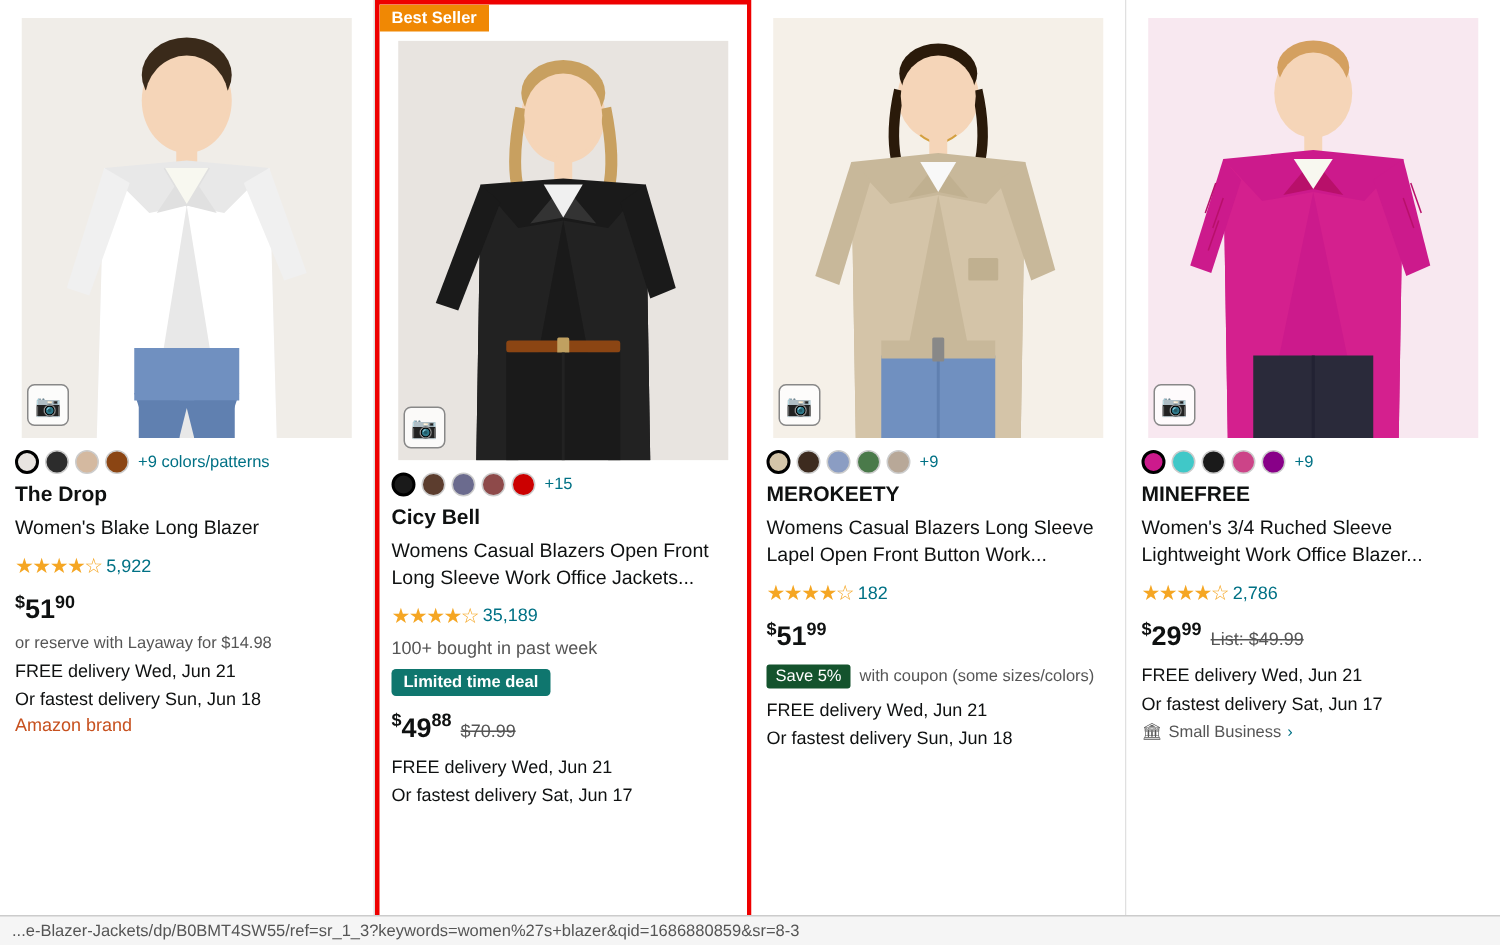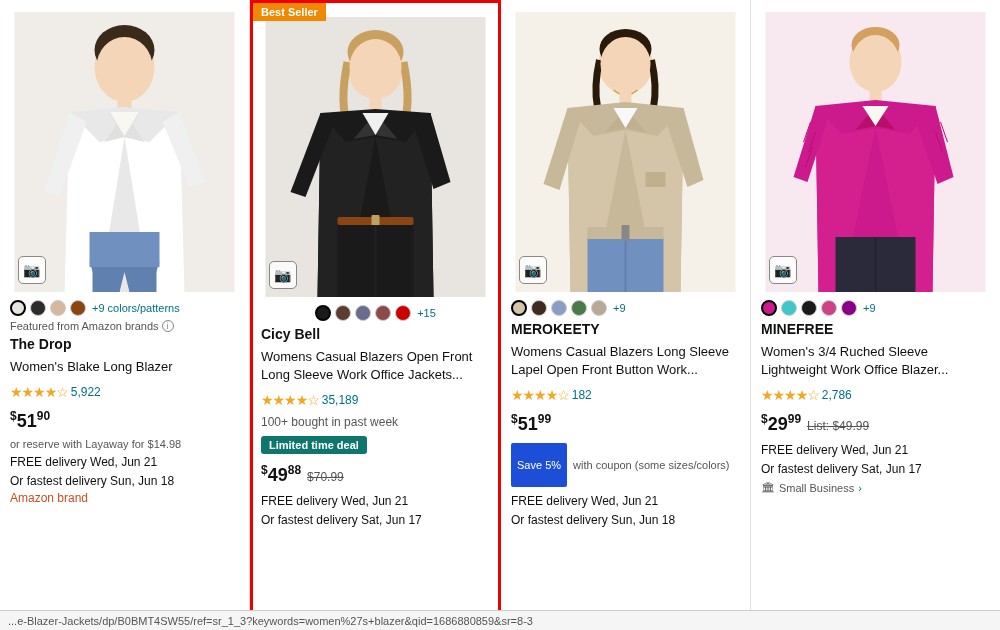--- a/index.html
+++ b/index.html
@@ -27,22 +27,21 @@
       padding: 12px 10px;
       position: relative;
       display: flex;
       flex-direction: column;
       border-right: 1px solid #e0e0e0;
       overflow: hidden;
     }
 
     .product-card.best-seller {
       border: 3px solid #e00;
-      padding: 14px 8px;
-      align-items: center;
+      padding: 24px 8px;
     }
 
     .camera-icon {
       position: absolute;
       bottom: 8px;
       left: 8px;
       width: 28px;
       height: 28px;
       border: 1.5px solid #888;
       border-radius: 5px;
@@ -183,22 +182,22 @@
       color: #555;
       text-decoration: line-through;
     }
 
     .save-badge {
       display: inline-flex;
       align-items: center;
       gap: 4px;
       font-size: 11px;
       color: #fff;
-      background: #1d4ed8;
-      padding: 16px 6px;
+      background: #14532d;
+      padding: 2px 6px;
       border-radius: 2px;
     }
 
     .save-badge-text {
       font-size: 11px;
       color: #555;
     }
 
     .delivery-text {
       font-size: 12px;
@@ -314,24 +313,20 @@
 
     <div class="color-swatches">
       <div class="swatch selected" style="background:#e8e4e0;"></div>
       <div class="swatch" style="background:#2c2c2c;"></div>
       <div class="swatch" style="background:#d4b9a0;"></div>
       <div class="swatch" style="background:#8b4513;"></div>
       <span class="more-colors">+9 colors/patterns</span>
     </div>
 
     <div class="product-info">
-      <div class="brand-line">
-        <span>Featured from Amazon brands</span>
-        <span class="info-icon">i</span>
-      </div>
       <div class="brand-name">The Drop</div>
       <div class="product-title">Women's Blake Long Blazer</div>
       <div class="stars">
         <span class="star-icons">★★★★☆</span>
         <span class="review-count">5,922</span>
       </div>
       <div class="price-row">
         <span class="price-main">
           <sup class="price-sup">$</sup><span>51</span><sup class="price-sup">90</sup>
         </span>

